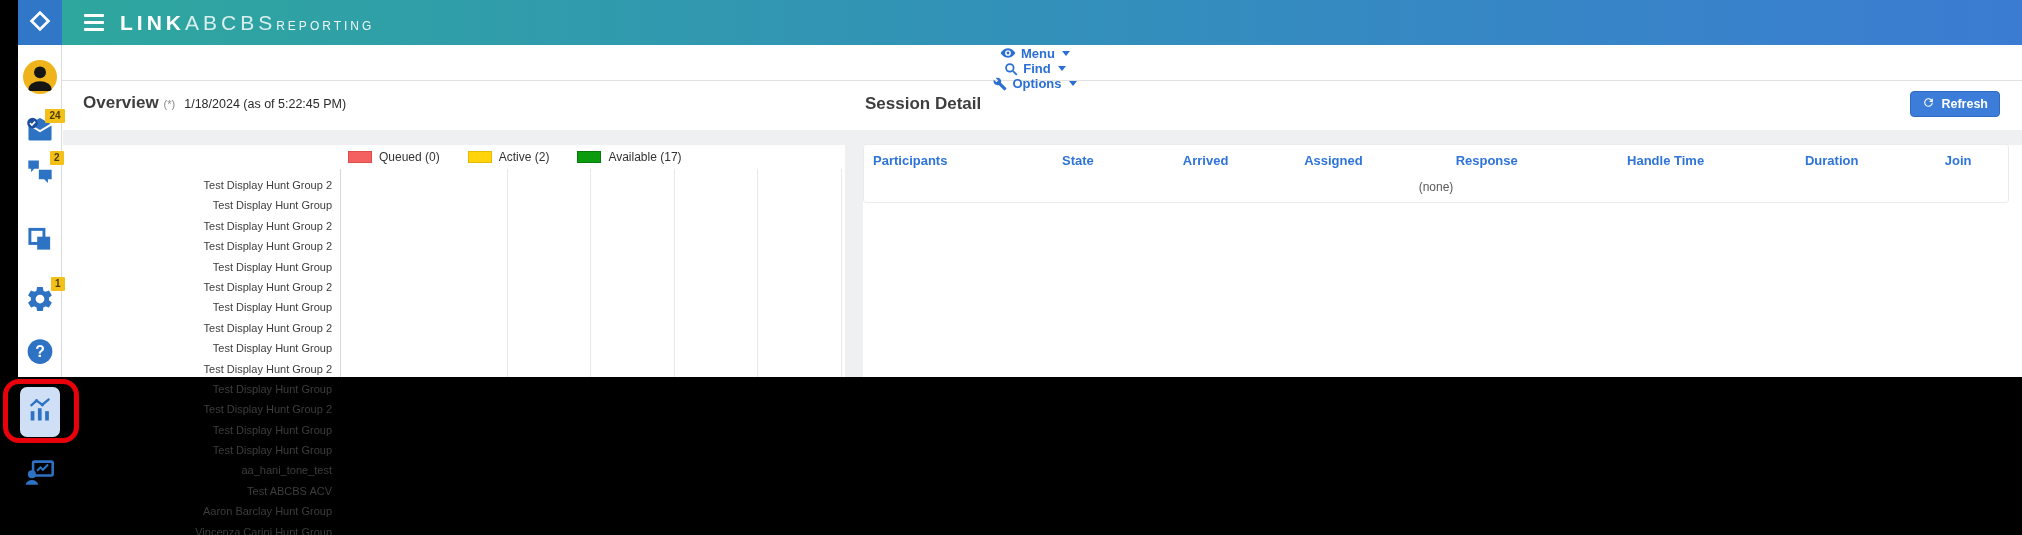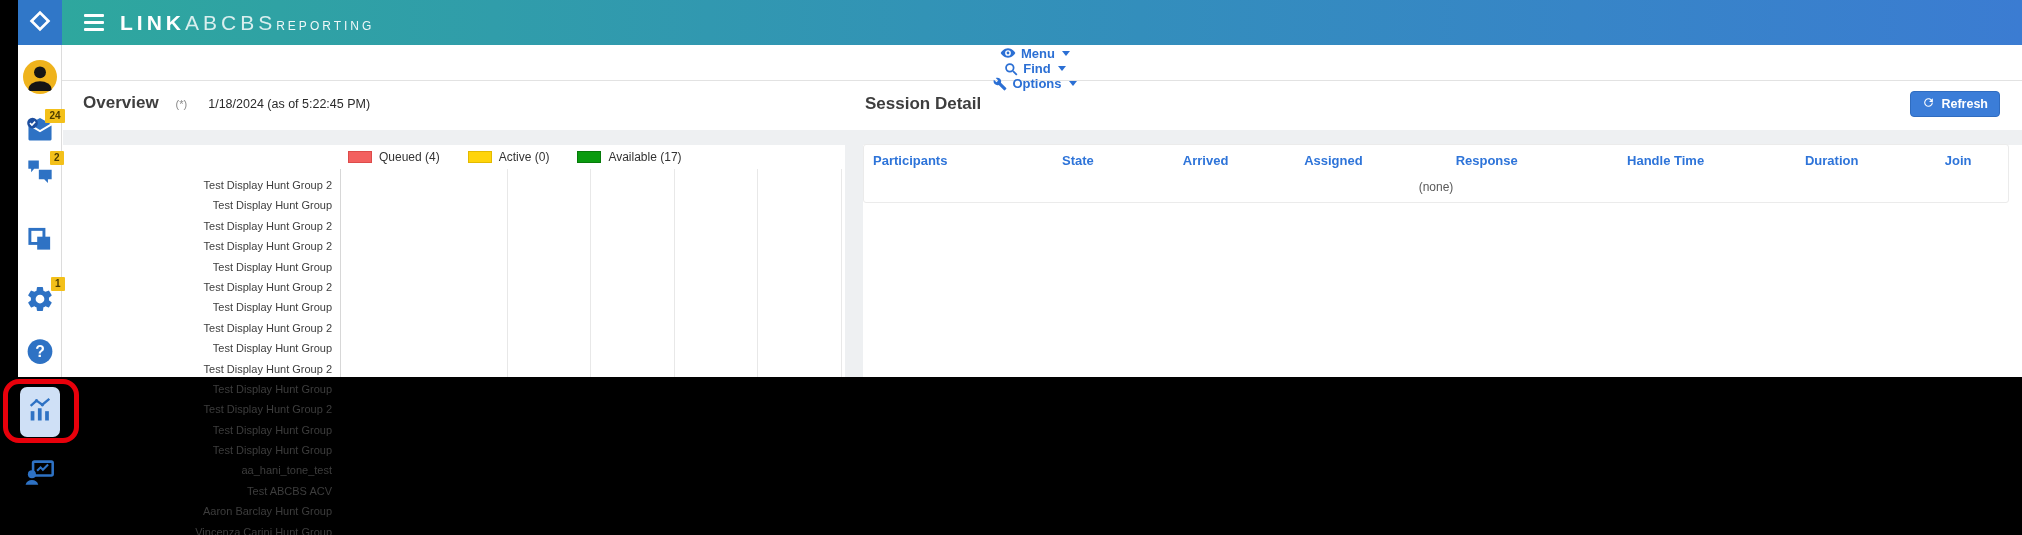--- a/index.html
+++ b/index.html
@@ -47,21 +47,21 @@
            font-size:10px; font-weight:700; line-height:12px; padding:1px 4px; border-radius:1px; }
   .active-pill { position:absolute; left:2px; top:342px; width:40px; height:50px;
                  background:#cfe0f6; border-radius:7px; display:flex; align-items:center;
                  justify-content:center; cursor:pointer; }
   .red-ring { position:absolute; left:3px; top:379px; width:76px; height:64px;
               border:5px solid #e8000b; border-radius:16px; z-index:40; pointer-events:none; }
 
   
   .content { position:absolute; left:63px; top:81px; right:0; bottom:0; background:#fff; }
   .title-strip { position:absolute; left:0; right:0; top:0; height:49px; background:#fff; }
-  .ov-title-wrap { position:absolute; left:20px; top:12px; display:flex; align-items:baseline; gap:17px; }
+  .ov-title-wrap { position:absolute; left:20px; top:12px; display:flex; align-items:baseline; gap:5px; }
   .panel-title { font-size:17px; font-weight:700; color:#3e3e3e; }
   .ov-marker { font-size:11px; color:#8a8a8a; }
   .ov-date { font-size:12.5px; color:#2b2b2b; margin-left:4px; }
   .sd-title { position:absolute; left:802px; top:13px; }
 
   .grey-band { position:absolute; left:0; right:0; top:49px; height:15px; background:#eef0f2; }
   .grey-gap-v { position:absolute; left:782px; width:18px; top:49px; bottom:0; background:#eef0f2; }
 
   
   .left-card { position:absolute; left:0; width:782px; top:64px; bottom:0; background:#fff; }
@@ -252,25 +252,25 @@
       <div class="sd-title panel-title">Session Detail</div>
     </div>
 
     <div class="grey-band"></div>
     <div class="grey-gap-v"></div>
 
     <div class="left-card">
       <div class="legend">
         <div class="legend-item">
           <span class="legend-swatch" style="background:#f3605f;border:1px solid #dd4b4a"></span>
-          <span class="legend-label">Queued (4)</span>
+          <span class="legend-label">Queued (0)</span>
         </div>
         <div class="legend-item">
           <span class="legend-swatch" style="background:#ffd40b;border:1px solid #e3ba00"></span>
-          <span class="legend-label">Active (0)</span>
+          <span class="legend-label">Active (2)</span>
         </div>
         <div class="legend-item">
           <span class="legend-swatch" style="background:#0a9b0f;border:1px solid #067a0a"></span>
           <span class="legend-label">Available (17)</span>
         </div>
       </div>
 
       <div class="plot"></div>
 
       <div class="hg-rows">

